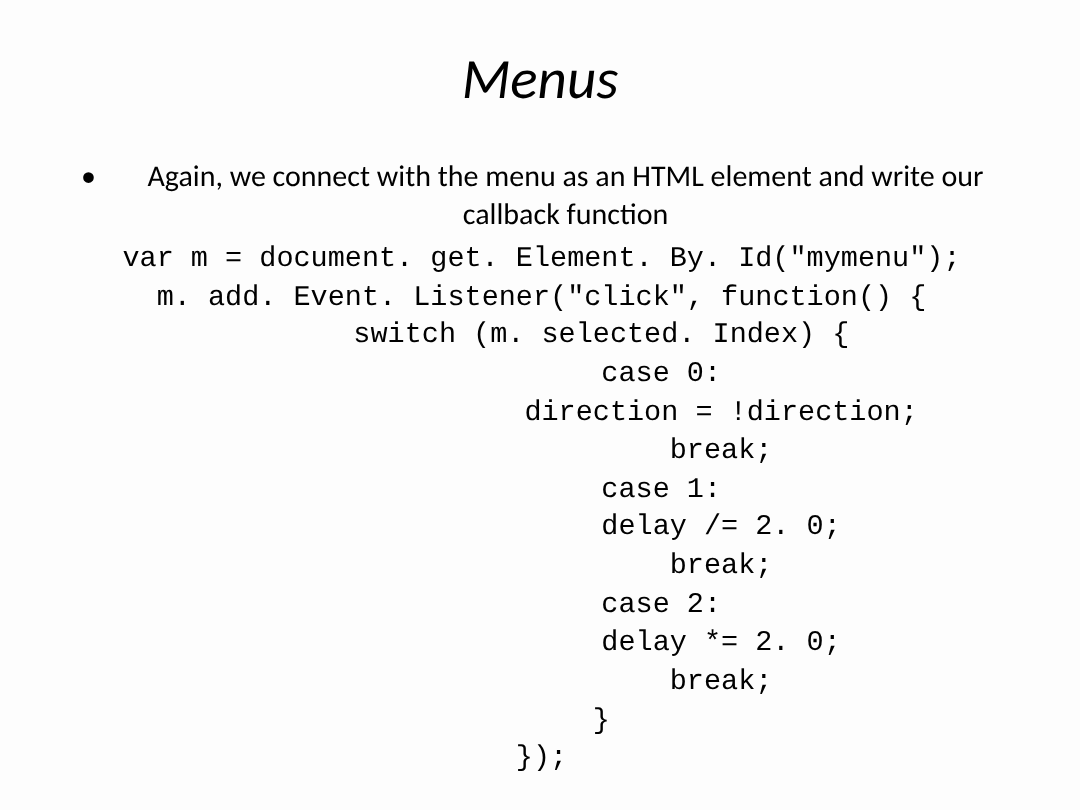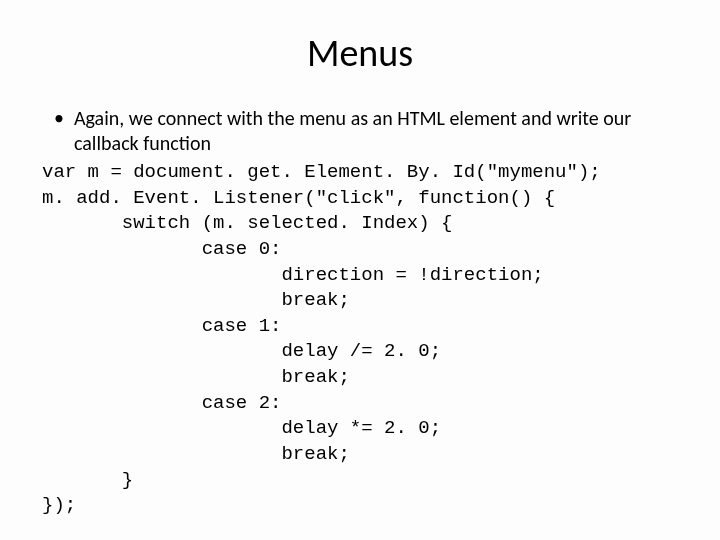--- a/index.html
+++ b/index.html
@@ -1,29 +1,30 @@
 <!DOCTYPE html>
 <html><head>
   <meta charset="utf-8">
   <style>
-    * { margin: 0; padding: 0; box-sizing: border-box; }
+    * { margin: 0; padding: 0; box-sizing: border-box; text-align: center; }
     body {
       width: 720px;
       height: 540px;
       background: #fdfdfd;
       font-family: Calibri, "Segoe UI", sans-serif;
       padding: 20px 40px 20px 40px;
       color: #000;
     }
     .slide-title {
       text-align: center;
       font-size: 38px;
       font-weight: 400;
       margin-bottom: 30px;
       margin-top: 10px;
+      font-style: italic;
     }
     .bullet-list {
       list-style: none;
       margin-bottom: 4px;
     }
     .bullet-item {
       position: relative;
       padding-left: 34px;
       font-size: 20px;
       line-height: 1.25;

